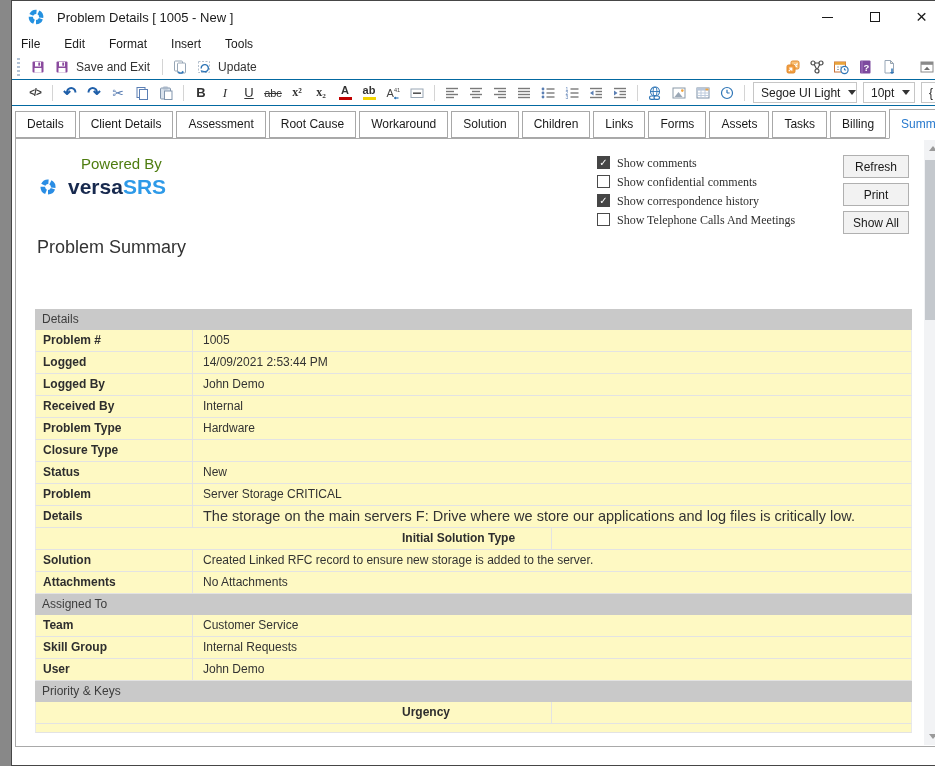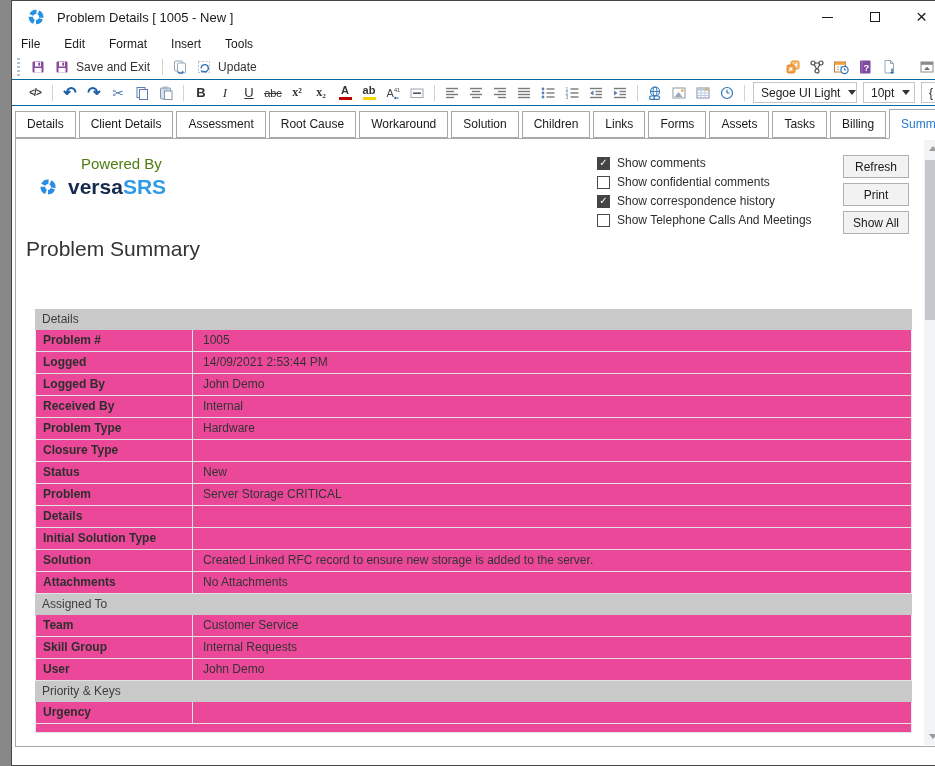--- a/index.html
+++ b/index.html
@@ -53,39 +53,39 @@
          background:#fff; margin-right:3px; color:#1a1a1a; white-space:nowrap; }
   .tab.active { color:#2779cd; height:30px; line-height:29px; border-bottom:1px solid #fff; position:relative; z-index:3; margin-bottom:-1px; }
   
   .content { position:absolute; left:3px; top:137px; width:928px; height:609px;
              border:1px solid #a9a9a9; background:#fff; z-index:1; }
   .brand-block { position:absolute; top:16px; left:19px; }
   .powered { font-size:15px; color:#4d7c0f; margin-left:46px; }
   .brand-line { display:flex; align-items:center; margin-top:3px; }
   .brand-navy { font-size:21px; font-weight:bold; color:#17294e; margin-left:7px; }
   .brand-blue { font-size:21px; font-weight:bold; color:#2e9ae8; }
-  .page-title { position:absolute; top:98px; left:10px; font-size:21px; color:#333; }
+  .page-title { position:absolute; top:98px; left:21px; font-size:18px; color:#333; }
   
   .options { position:absolute; top:17px; left:581px; }
-  .chk-row { display:flex; align-items:center; margin-bottom:5px; height:14px; }
+  .chk-row { display:flex; align-items:flex-start; margin-bottom:5px; height:14px;font-family:Liberation Serif, serif; }
   .chk { width:13px; height:13px; border:1px solid #4a4a4a; background:#fff; margin-right:7px;
          display:flex; align-items:center; justify-content:center; flex:none; }
   .chk.checked { background:#454545; border-color:#454545; }
   .chk.checked::after { content:"✓"; color:#fff; font-size:10px; line-height:1; }
   .chk-label { font-size:12px; color:#2e2e2e; white-space:nowrap; }
   
   .side-buttons { position:absolute; top:16px; right:33px; display:flex; flex-direction:column; }
   .side-btn { width:66px; height:23px; background:#f2f2f2; border:1px solid #b0b0b0;
               font-size:12px; color:#1a1a1a; margin-bottom:5px; font-family:"Liberation Sans",sans-serif; }
   
   .summary-table { position:absolute; top:170px; left:19px; width:877px; }
   .sec-header { height:21px; line-height:21px; background:#c9c9c9; color:#3d3d3d;
                 padding-left:7px; font-size:12px; }
   .t-row { display:flex; height:22px; border-bottom:1px solid #e3e3e3;
-           border-left:1px solid #e9e9e9; border-right:1px solid #e9e9e9; background:#ec4899; }
+           border-left:1px solid #e9e9e9; border-right:1px solid #e9e9e9; background:#fef9c3;justify-content:center; }
   .t-label { width:157px; padding-left:7px; font-weight:bold; font-size:12px; color:#2e2e2e;
              border-right:1px solid #e3e3e3; line-height:21px; flex:none; }
   .t-value { flex:1; padding-left:10px; font-size:12px; color:#333; line-height:21px;
              white-space:nowrap; overflow:hidden; }
   .t-value.big { font-size:14.5px; line-height:21px; }
   .partial-row { height:9px; border-left:1px solid #e9e9e9; border-right:1px solid #e9e9e9; }
   
   .vscroll { position:absolute; top:1px; right:1px; bottom:1px; width:17px; background:#f2f3f5; }
   .scroll-btn { height:17px; display:flex; align-items:center; justify-content:center; }
   .scroll-btn.down { position:absolute; bottom:0; left:0; right:0; }
@@ -506,20 +506,21 @@
         <div class="t-row">
           <div class="t-label">Status</div>
           <div class="t-value">New</div>
         </div>
         <div class="t-row">
           <div class="t-label">Problem</div>
           <div class="t-value">Server Storage CRITICAL</div>
         </div>
         <div class="t-row">
           <div class="t-label">Details</div>
+          <div class="t-value big">The storage on the main servers F: Drive where we store our applications and log files is critically low.</div>
         </div>
         <div class="t-row">
           <div class="t-label">Initial Solution Type</div>
         </div>
         <div class="t-row">
           <div class="t-label">Solution</div>
           <div class="t-value">Created Linked RFC record to ensure new storage is added to the server.</div>
         </div>
         <div class="t-row">
           <div class="t-label">Attachments</div>

